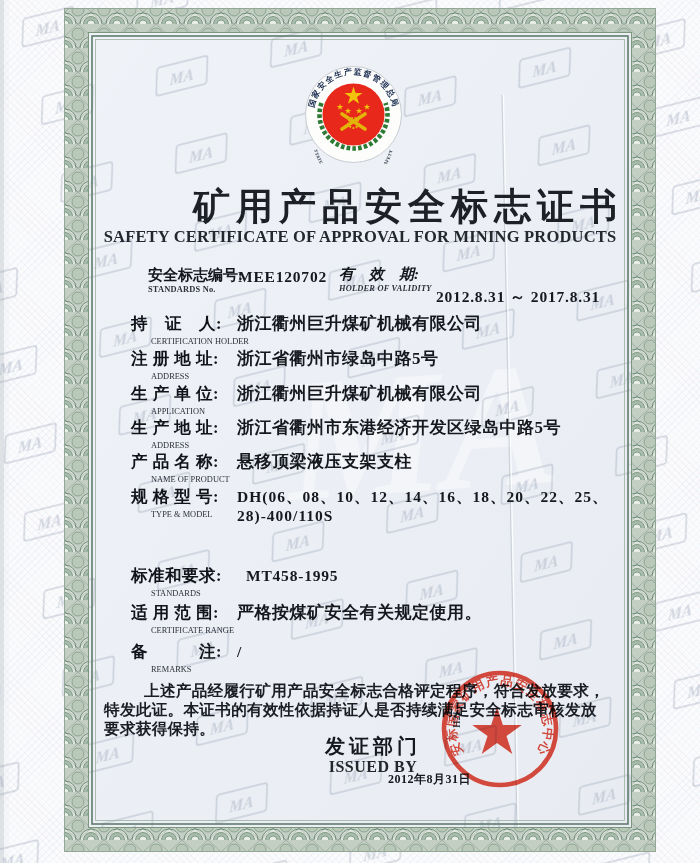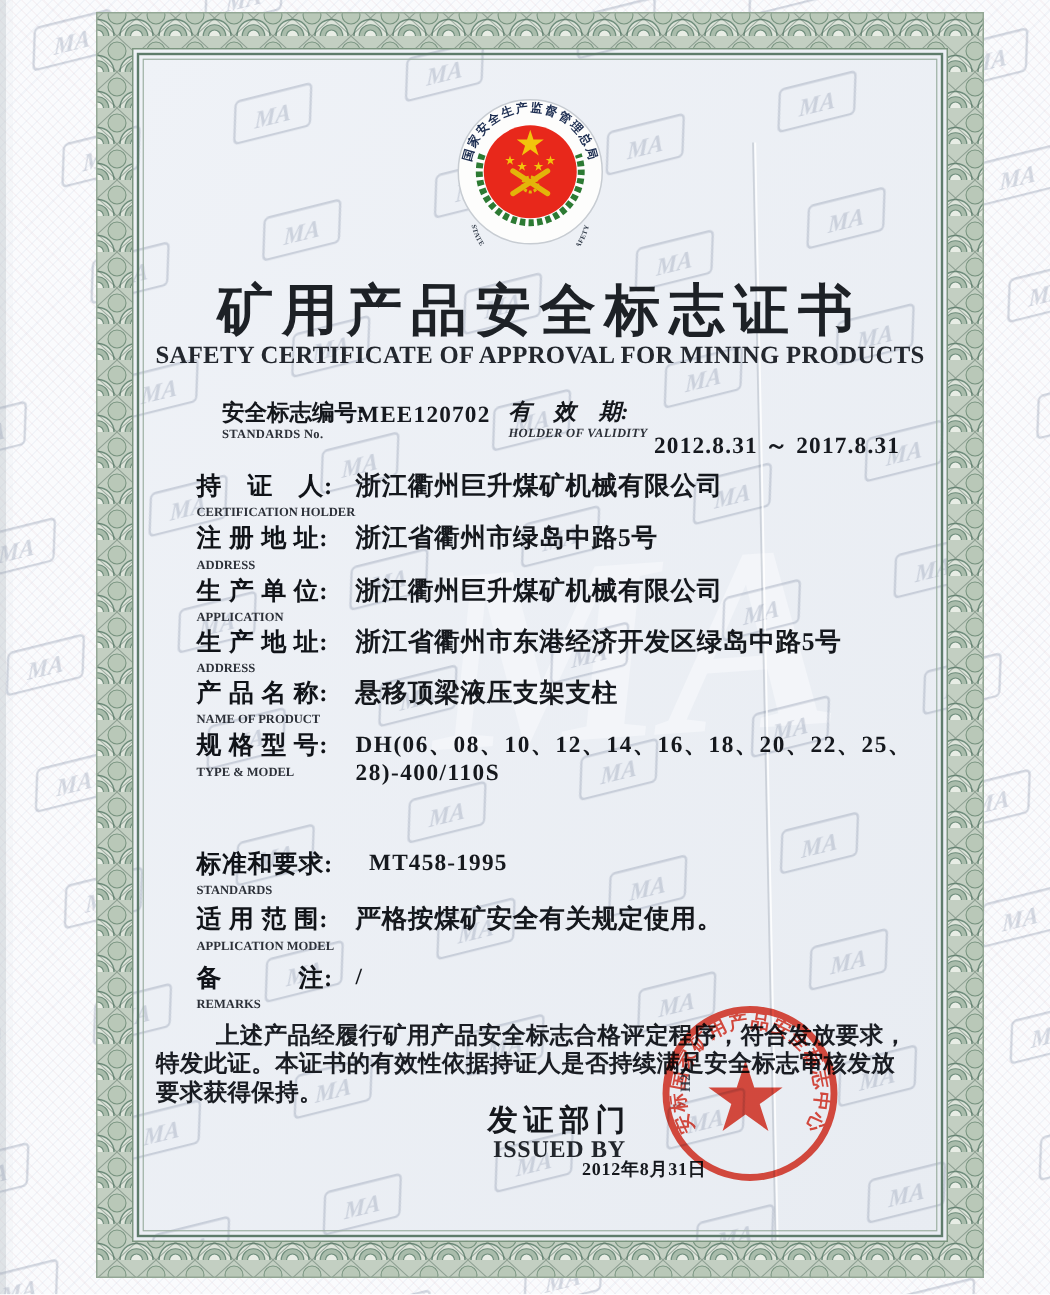--- a/index.html
+++ b/index.html
@@ -10,35 +10,35 @@
       linear-gradient(90deg, rgba(190,198,203,.45) 0 4px, rgba(230,234,238,.25) 4px 9px, transparent 9px),
       repeating-linear-gradient(45deg, rgba(214,170,180,.10) 0 1px, transparent 1px 5px),
       repeating-linear-gradient(-45deg, rgba(168,186,214,.10) 0 1px, transparent 1px 5px),
       #fafbfd;
   }
   svg text{font-family:"Liberation Serif","DejaVu Serif",serif;}
   .abs{position:absolute;}
   
   .title{
     left:90px; top:182px; width:540px; text-align:center;
-    font-size:37px; font-weight:bold; letter-spacing:6px; color:#1d2126;
+    font-size:37px; font-weight:bold; letter-spacing:6px; color:#1d2126;padding-left:48px;
   }
   .subtitle{
     left:80px; top:227px; width:560px; text-align:center;
     font-size:16.5px; font-weight:bold; letter-spacing:.2px; color:#23272e;
   }
   
   .lbl-cn{font-size:15px; font-weight:bold; color:#14171c; white-space:pre;}
   .lbl-en{font-size:8.4px; font-weight:bold; color:#2c3038; letter-spacing:.2px;}
   .val{font-size:15px; font-weight:bold; color:#16191f; letter-spacing:.6px;}
   
   .frow{position:absolute; left:0; top:0; width:700px; height:42px;padding-left:40px;}
   .flabel{position:absolute; left:131px; top:0;}
   .flabel .cn{display:block; font-size:16.5px; font-weight:bold; color:#101318; white-space:pre; letter-spacing:.5px;}
-  .flabel .en{display:block; margin-top:2px; font-size:8.4px; font-weight:bold; color:#2c3038;}
+  .flabel .en{display:block; margin-top:2px; font-size:8.4px; font-weight:normal; color:#2c3038;margin-left:20px;}
   .fvalue{position:absolute; left:237px; top:1px; font-size:17px; font-weight:600; color:#15181d; letter-spacing:.5px; line-height:19px;}
   .latin{font-size:15.5px; font-weight:bold; letter-spacing:.8px;}
   
   .declaration{
     left:104px; top:681px; width:504px;
     font-size:15.6px; font-weight:600; color:#1a1d23;
     line-height:19px; text-indent:40px; letter-spacing:.3px;
   }
   .issued-cn{left:308px; top:733px; width:130px; text-align:center; font-size:20px; font-weight:bold; letter-spacing:4px; color:#15181d;}
   .issued-en{left:308px; top:758px; width:130px; text-align:center; font-size:16px; font-weight:bold; letter-spacing:.5px; color:#22262c;}
@@ -187,21 +187,21 @@
     <div class="flabel">
       <span class="cn">标准和要求:</span>
       <span class="en">STANDARDS</span>
     </div>
     <div class="fvalue latin" style="left:246px;">MT458-1995</div>
   </div>
 
   <div class="frow" style="top:602px">
     <div class="flabel">
       <span class="cn">适 用 范 围:</span>
-      <span class="en">APPLICATION MODEL</span>
+      <span class="en">CERTIFICATE RANGE</span>
     </div>
     <div class="fvalue">严格按煤矿安全有关规定使用。</div>
   </div>
 
   <div class="frow" style="top:641px">
     <div class="flabel">
       <span class="cn">备　　　注:</span>
       <span class="en">REMARKS</span>
     </div>
     <div class="fvalue latin">/</div>

